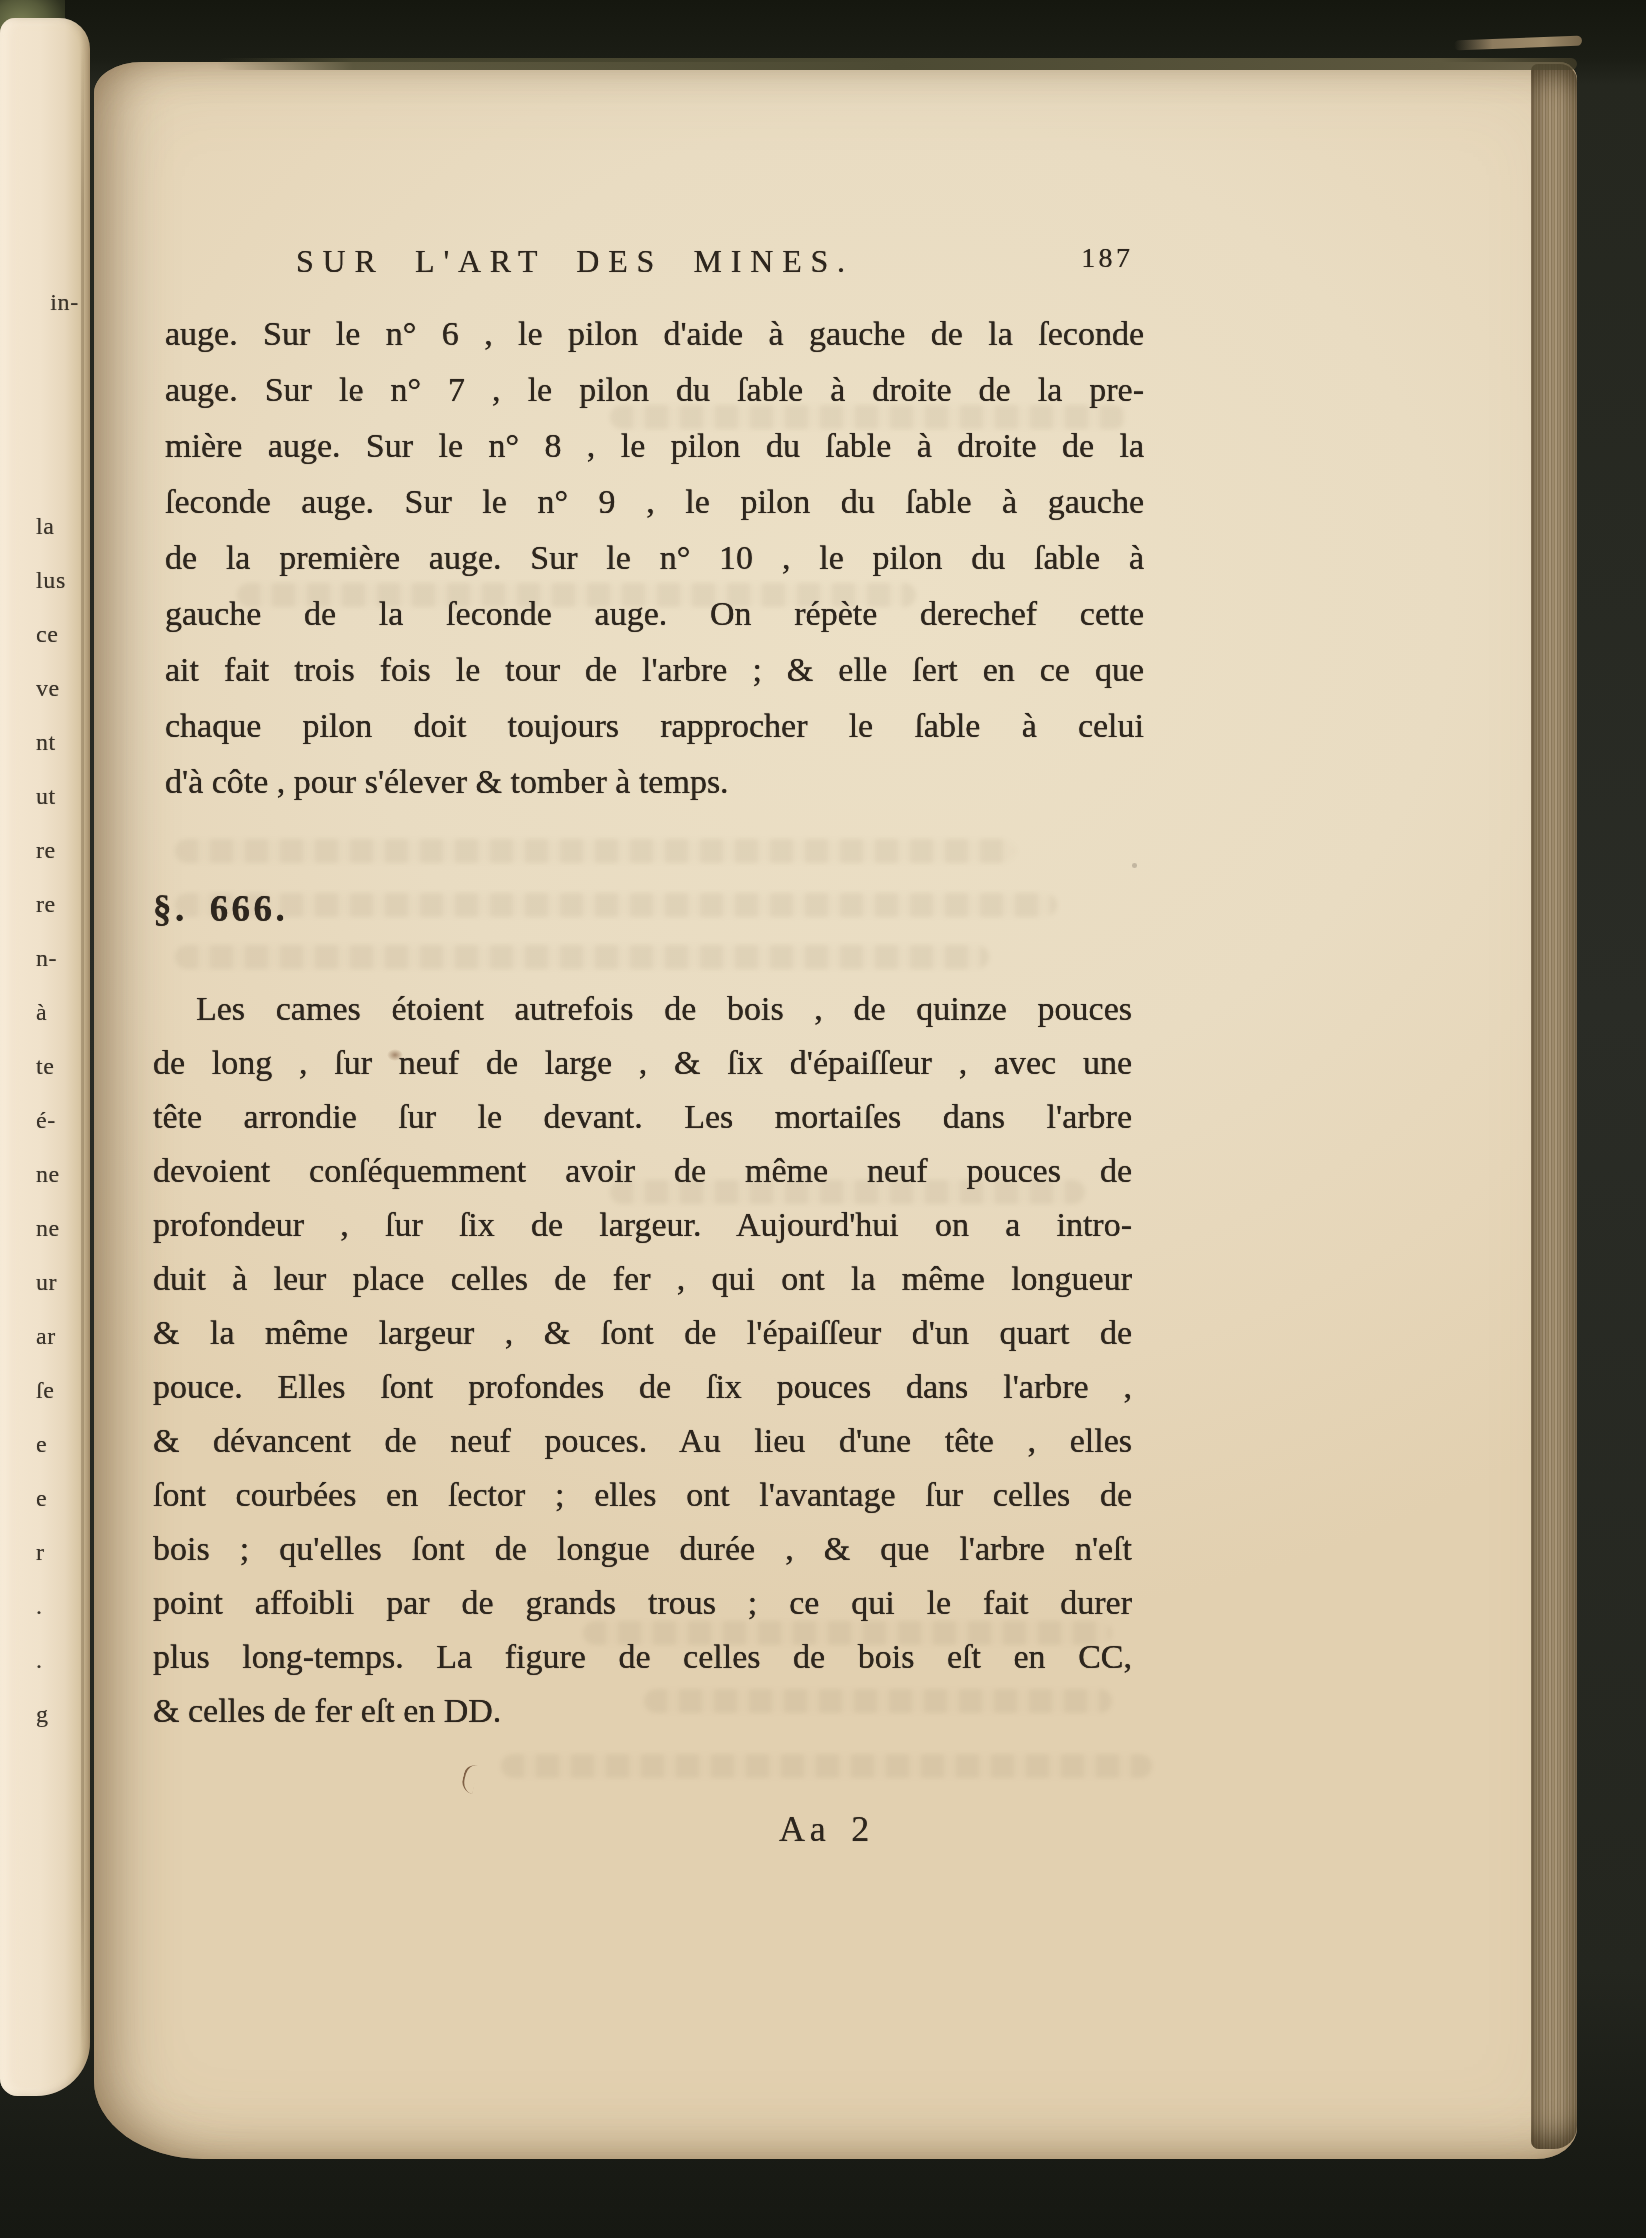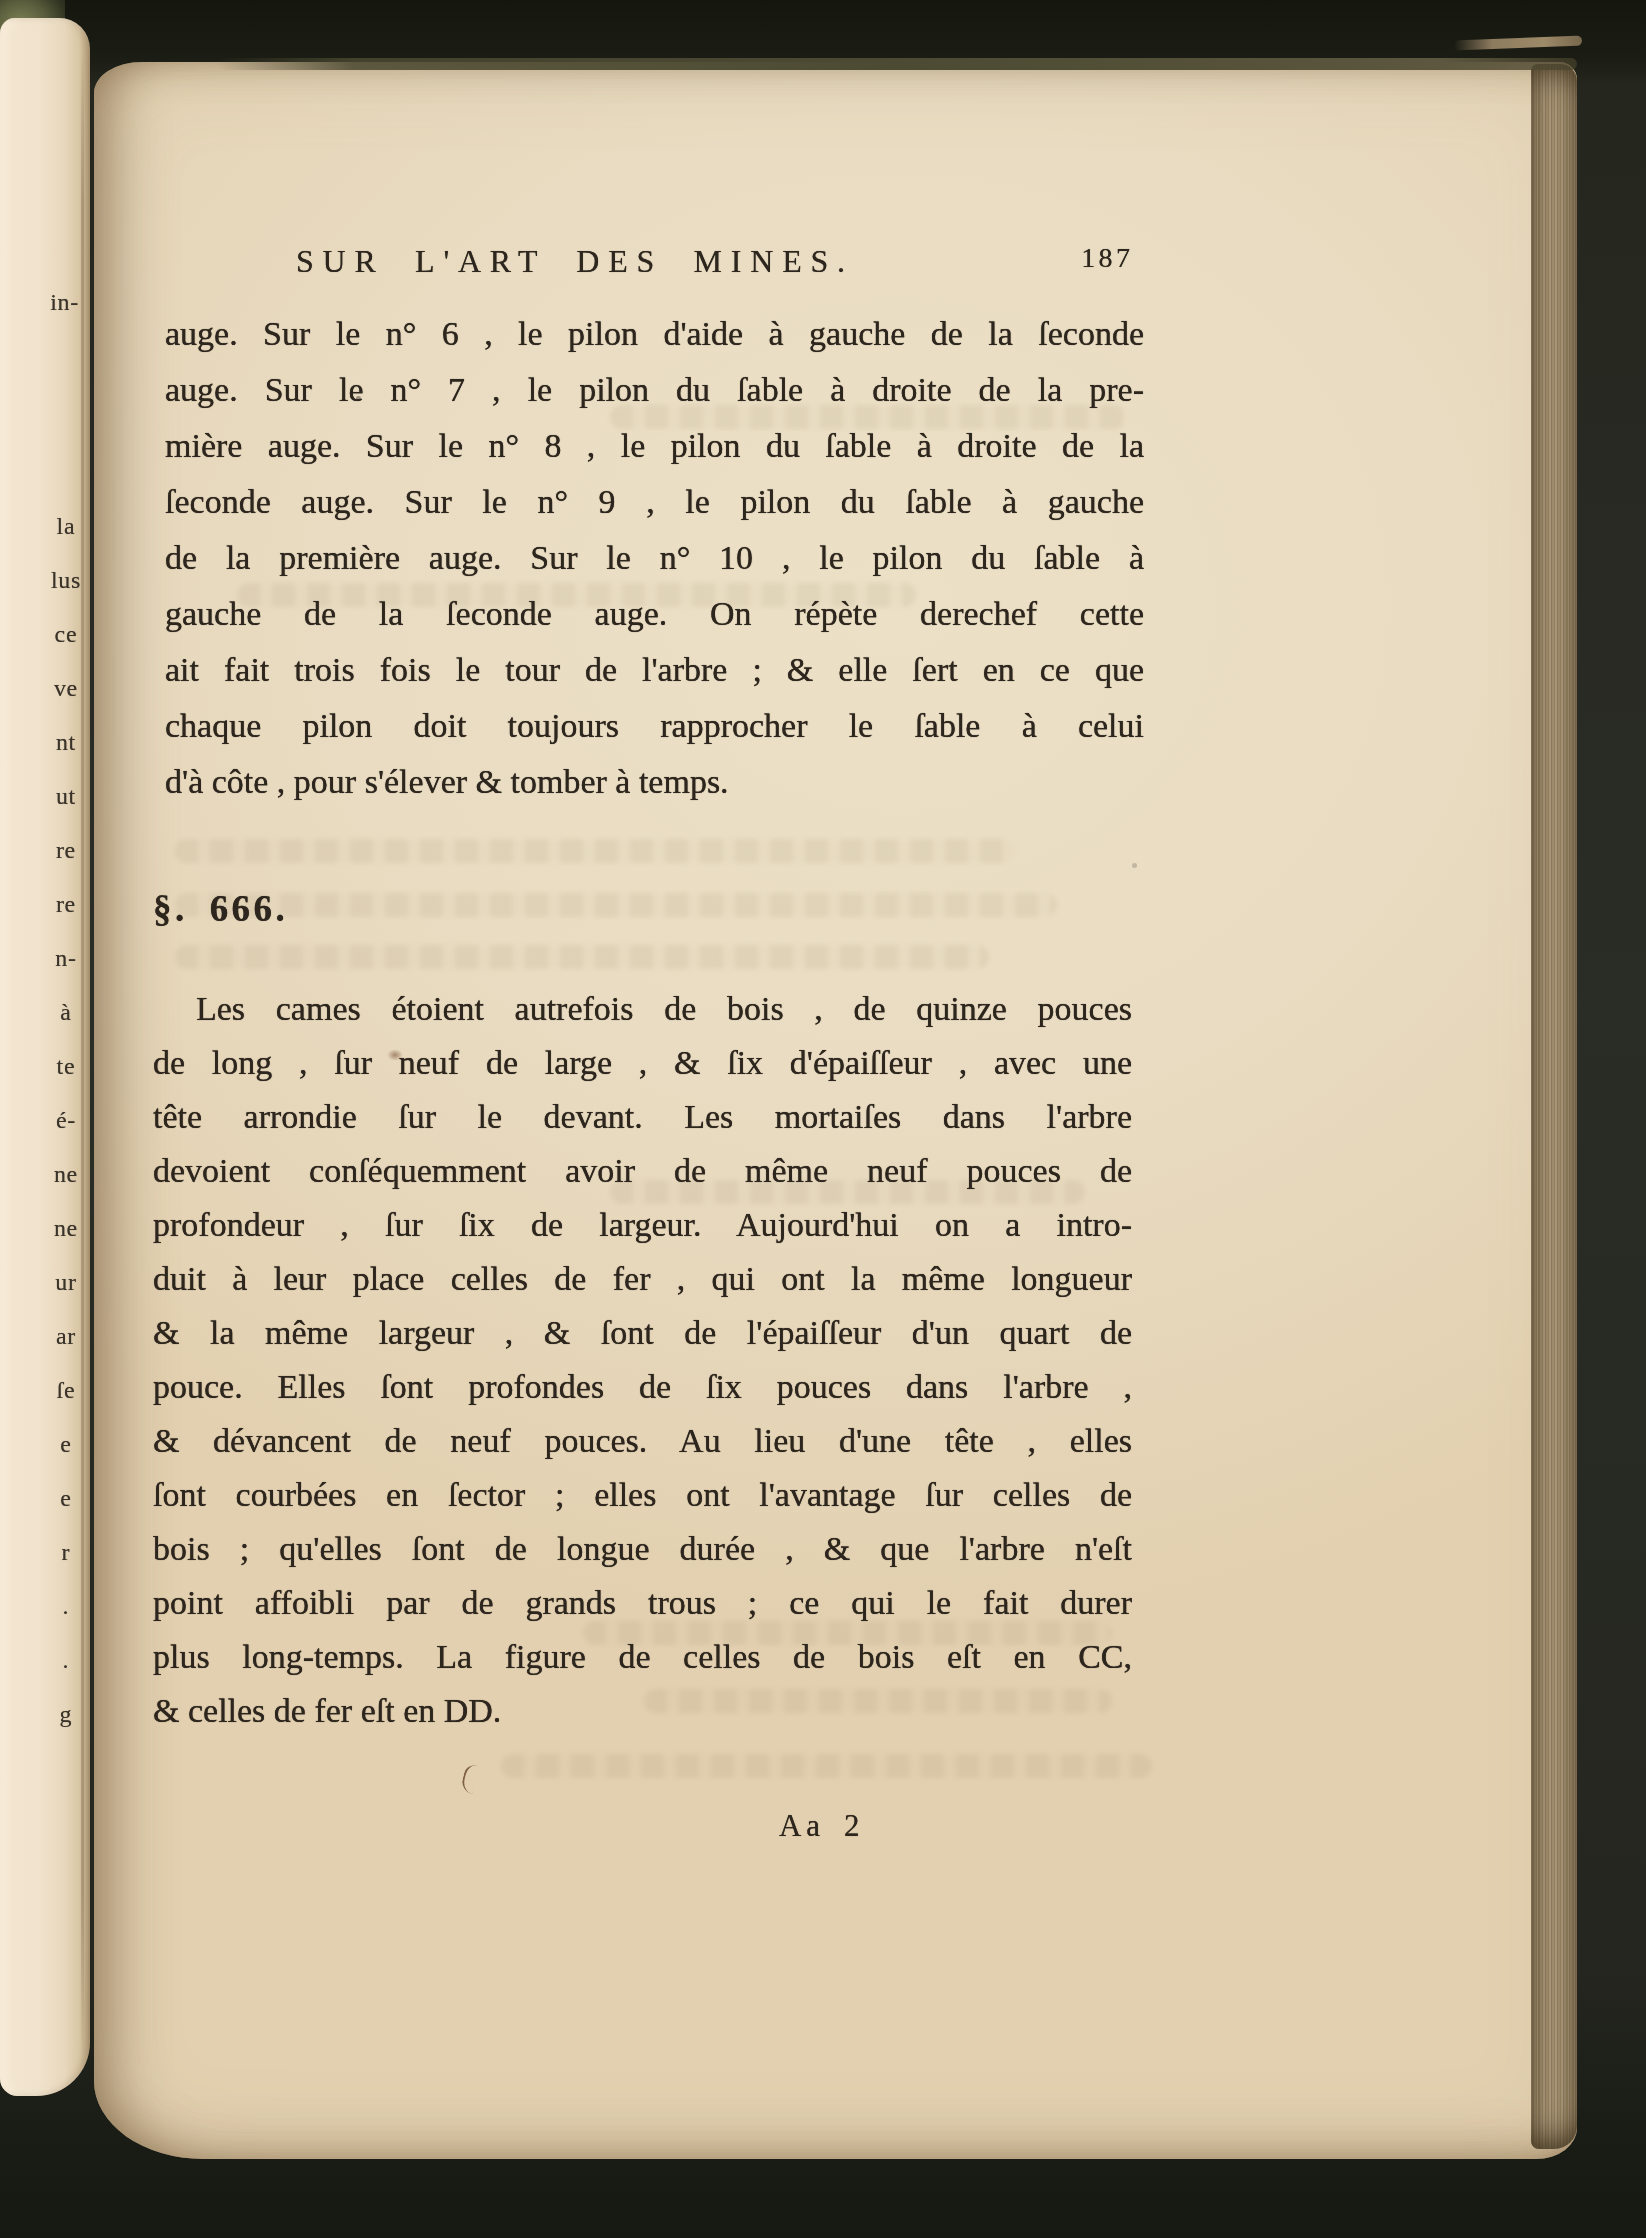--- a/index.html
+++ b/index.html
@@ -52,21 +52,21 @@
     background:linear-gradient(90deg,rgba(141,123,94,0),#8d7b5e 30%,#9d8a69 70%,#77674c 100%);
     border-radius:5.4px;transform:rotate(-2.2deg);
   }
   .top-edge{
     position:absolute;left:217px;top:58px;width:1360px;height:12.2px;
     background:linear-gradient(90deg,rgba(74,72,48,0) 0%,rgba(74,72,48,.85) 10%,#4c4a33 50%,#5c573e 90%,rgba(70,64,42,.7) 100%);
     border-radius:6.1px;
   }
   
   .frag-first{position:absolute;right:11px;top:271px;}
-  .frag-col{position:absolute;right:9px;top:481px;text-align:center;}
+  .frag-col{position:absolute;right:24px;top:481px;text-align:left;}
   .frag{display:block;height:54px;line-height:54px;}
   .frag,.frag-first{
     font-size:24px;color:#3a332a;letter-spacing:0.7px;
     text-shadow:0 0 0.7px rgba(58,51,42,.6);
   }
   
   .text-col{position:absolute;left:59px;top:0;width:979px;height:100%;color:var(--ink,#2d261e);}
   .header-row{position:absolute;left:0;top:181px;width:100%;height:42px;}
   .header-title{
     position:absolute;left:143px;top:0;font-size:32px;letter-spacing:8.8px;word-spacing:13.6px;
@@ -89,21 +89,21 @@
   .just{text-align:justify;text-align-last:justify;}
   .last{text-align:left;}
   .indent{text-indent:43px;}
   .section-heading{
     position:absolute;left:0;top:825px;width:100%;text-align:left;
     font-size:37px;letter-spacing:3.4px;word-spacing:9.5px;
     text-shadow:0 0 0.7px rgba(45,36,26,.9);
     font-weight:bold;
   }
   .signature{
-    position:absolute;left:626px;top:1746px;font-size:31px;letter-spacing:4.8px;word-spacing:6.8px;
+    position:absolute;left:626px;top:1746px;font-size:36px;letter-spacing:4.8px;word-spacing:6.8px;
     text-shadow:0 0 0.7px rgba(45,36,26,.85);
   }
   
   .ghost{
     position:absolute;height:24.4px;border-radius:12.2px;opacity:.55;pointer-events:none;
     background:repeating-linear-gradient(90deg,rgba(128,110,78,.18) 0 23px,rgba(128,110,78,.04) 23px 35px);
     filter:blur(2.7px);
   }
   .stray-mark{
     position:absolute;left:369px;top:1702px;width:11px;height:28.5px;

